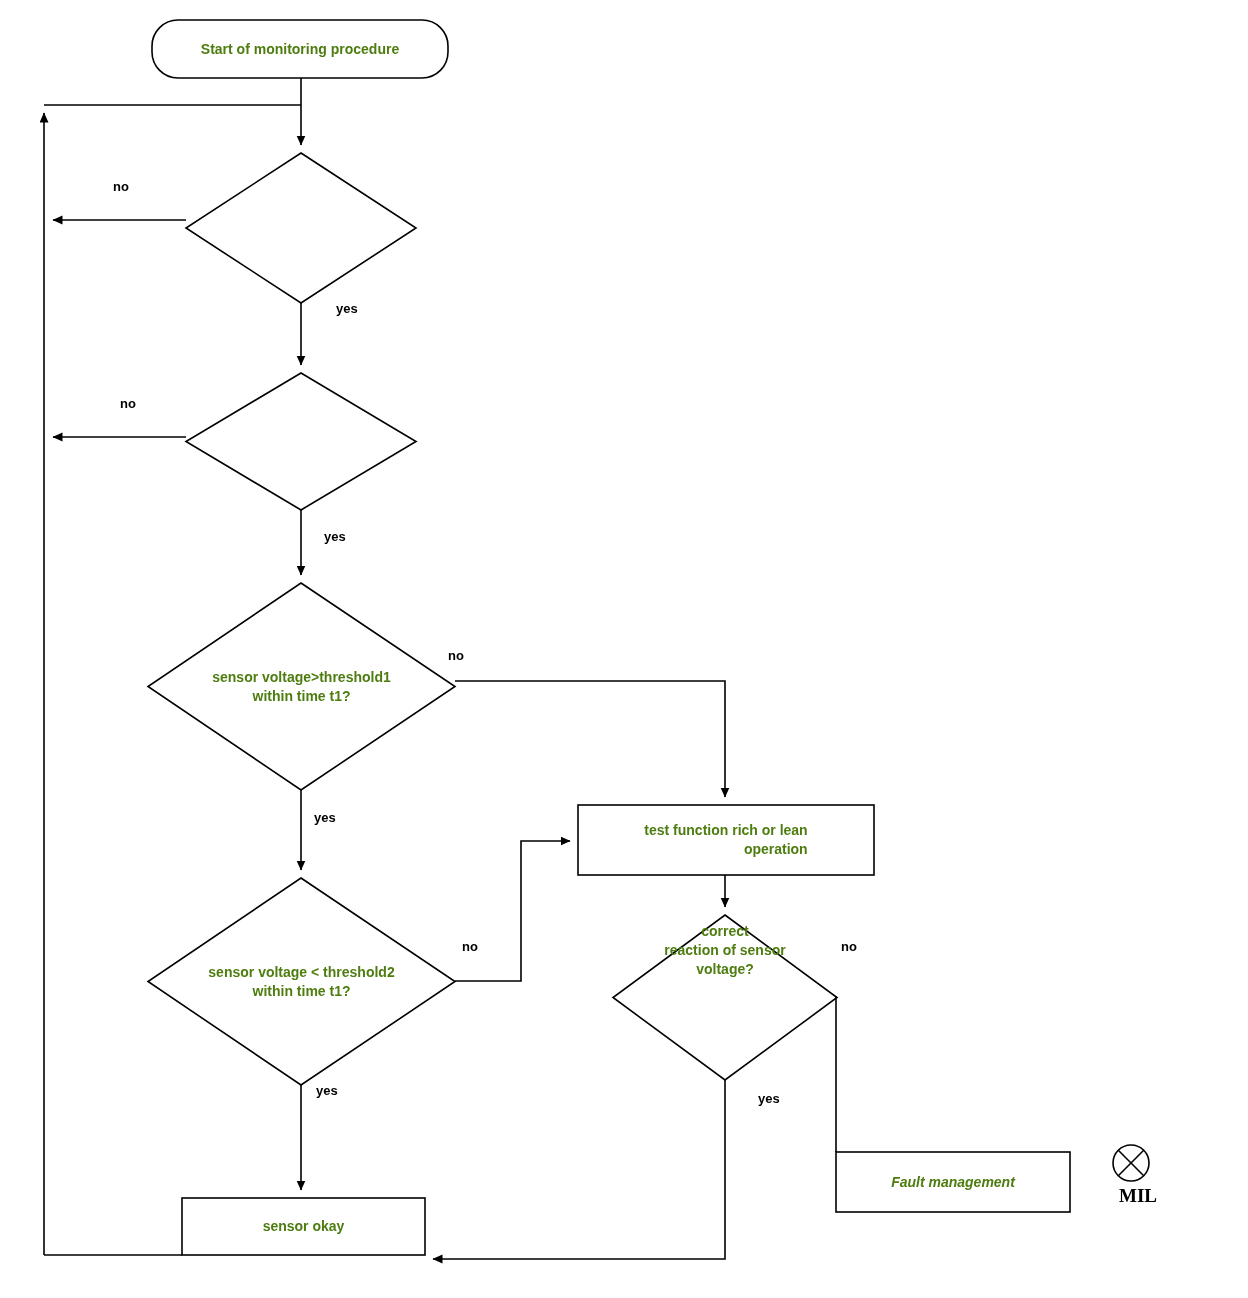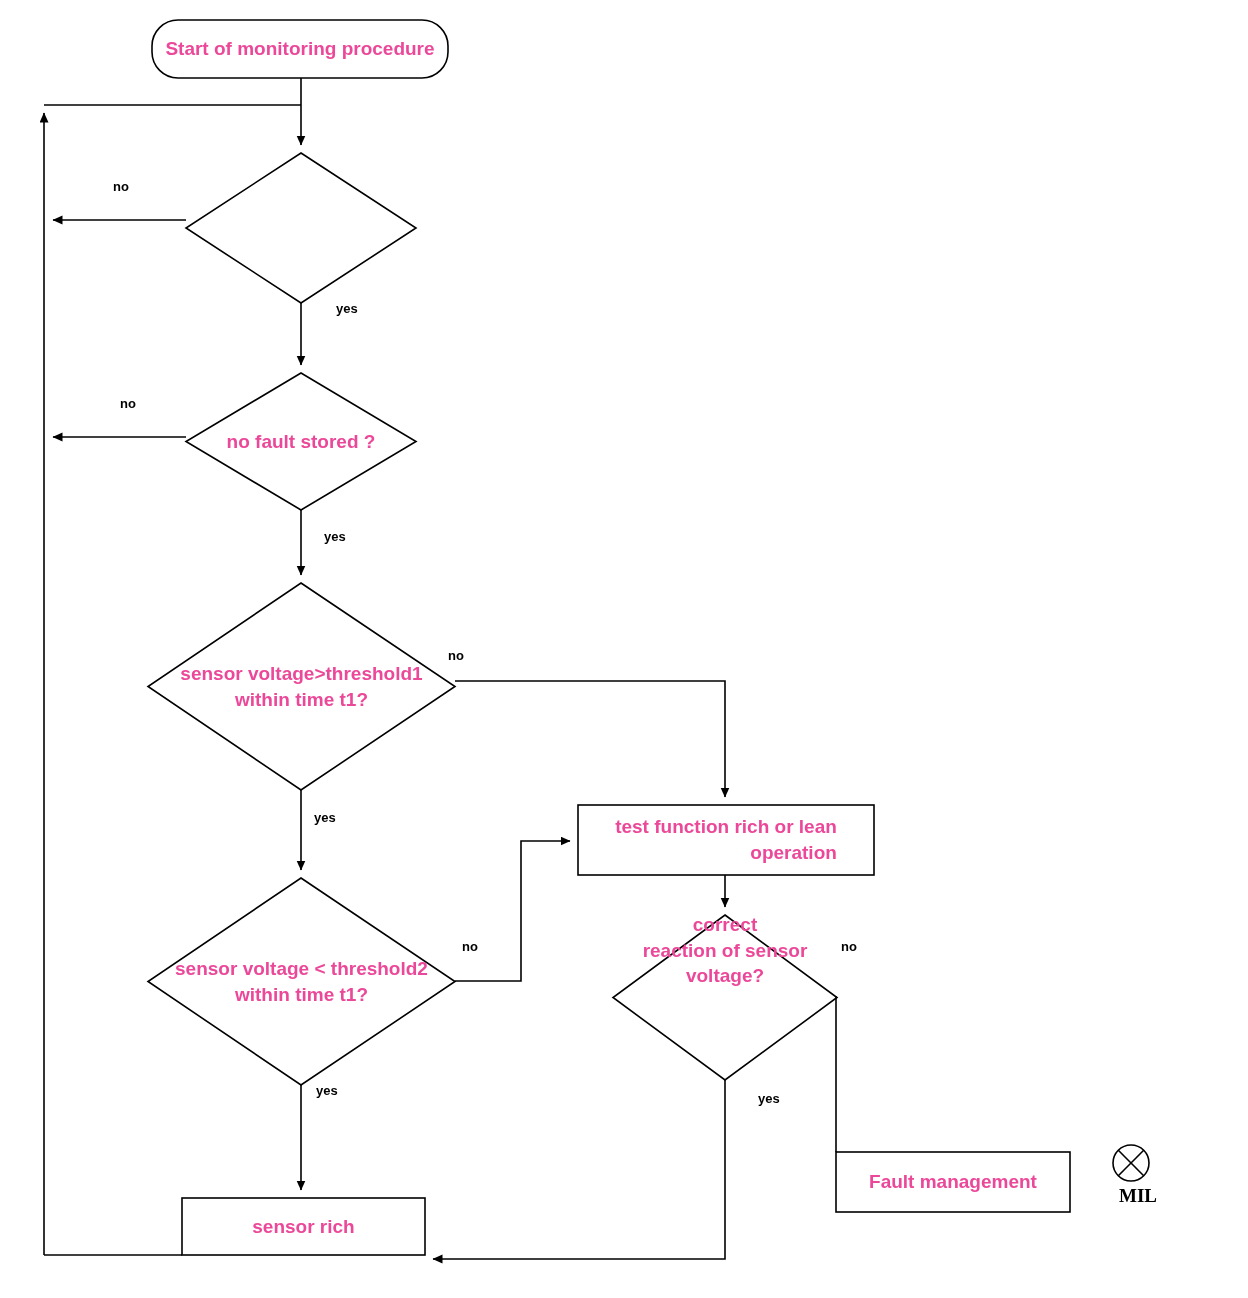--- a/index.html
+++ b/index.html
@@ -28,23 +28,23 @@
     display: block;
   }
   .node-label {
     position: absolute;
     display: flex;
     align-items: center;
     justify-content: center;
     text-align: center;
     font-family: "Liberation Sans", sans-serif;
     font-weight: bold;
-    font-size: 19px;
+    font-size: 14px;
     line-height: 1.35;
-    color: #ec4899;
+    color: #4d7c0f;
     white-space: pre-line;
     pointer-events: none;
   }
   .edge-label {
     position: absolute;
     font-family: "Liberation Sans", sans-serif;
     font-weight: bold;
     font-size: 13px;
     line-height: 1;
     color: #000000;
@@ -125,38 +125,37 @@
 
       <path d="M837,997 L836,997 L836,1152"></path>
 
       <path d="M725,1080 L725,1259 L433,1259" marker-end="url(#arrow-end)"></path>
     </g>
   </svg>
 
   <div class="node-label" style="left:152px; top:20px; width:296px; height:58px;">Start of monitoring procedure</div>
 
 
-  <div class="node-label" style="left:186px; top:373px; width:230px; height:137px;">no fault stored ?</div>
 
   <div class="node-label" style="left:133px; top:583px; width:337px; height:207px;">sensor voltage&gt;threshold1
 within time t1?</div>
 
   <div class="node-label" style="left:133px; top:878px; width:337px; height:207px;">sensor voltage &lt; threshold2
 within time t1?</div>
 
   <div class="node-label" style="left:578px; top:805px; width:296px; height:70px;text-align:right;">test function rich or lean
 operation</div>
 
   <div class="node-label" style="left:608px; top:868px; width:234px; height:165px;">correct
 reaction of sensor
 voltage?</div>
 
-  <div class="node-label" style="left:836px; top:1152px; width:234px; height:60px;">Fault management</div>
+  <div class="node-label" style="left:836px; top:1152px; width:234px; height:60px;font-style:italic;">Fault management</div>
 
-  <div class="node-label" style="left:182px; top:1198px; width:243px; height:57px;">sensor rich</div>
+  <div class="node-label" style="left:182px; top:1198px; width:243px; height:57px;">sensor okay</div>
 
   <div class="edge-label" style="left:113px; top:180px;">no</div>
   <div class="edge-label" style="left:336px; top:302px;">yes</div>
   <div class="edge-label" style="left:120px; top:397px;">no</div>
   <div class="edge-label" style="left:324px; top:530px;">yes</div>
   <div class="edge-label" style="left:448px; top:649px;">no</div>
   <div class="edge-label" style="left:314px; top:811px;">yes</div>
   <div class="edge-label" style="left:462px; top:940px;">no</div>
   <div class="edge-label" style="left:316px; top:1084px;">yes</div>
   <div class="edge-label" style="left:841px; top:940px;">no</div>

